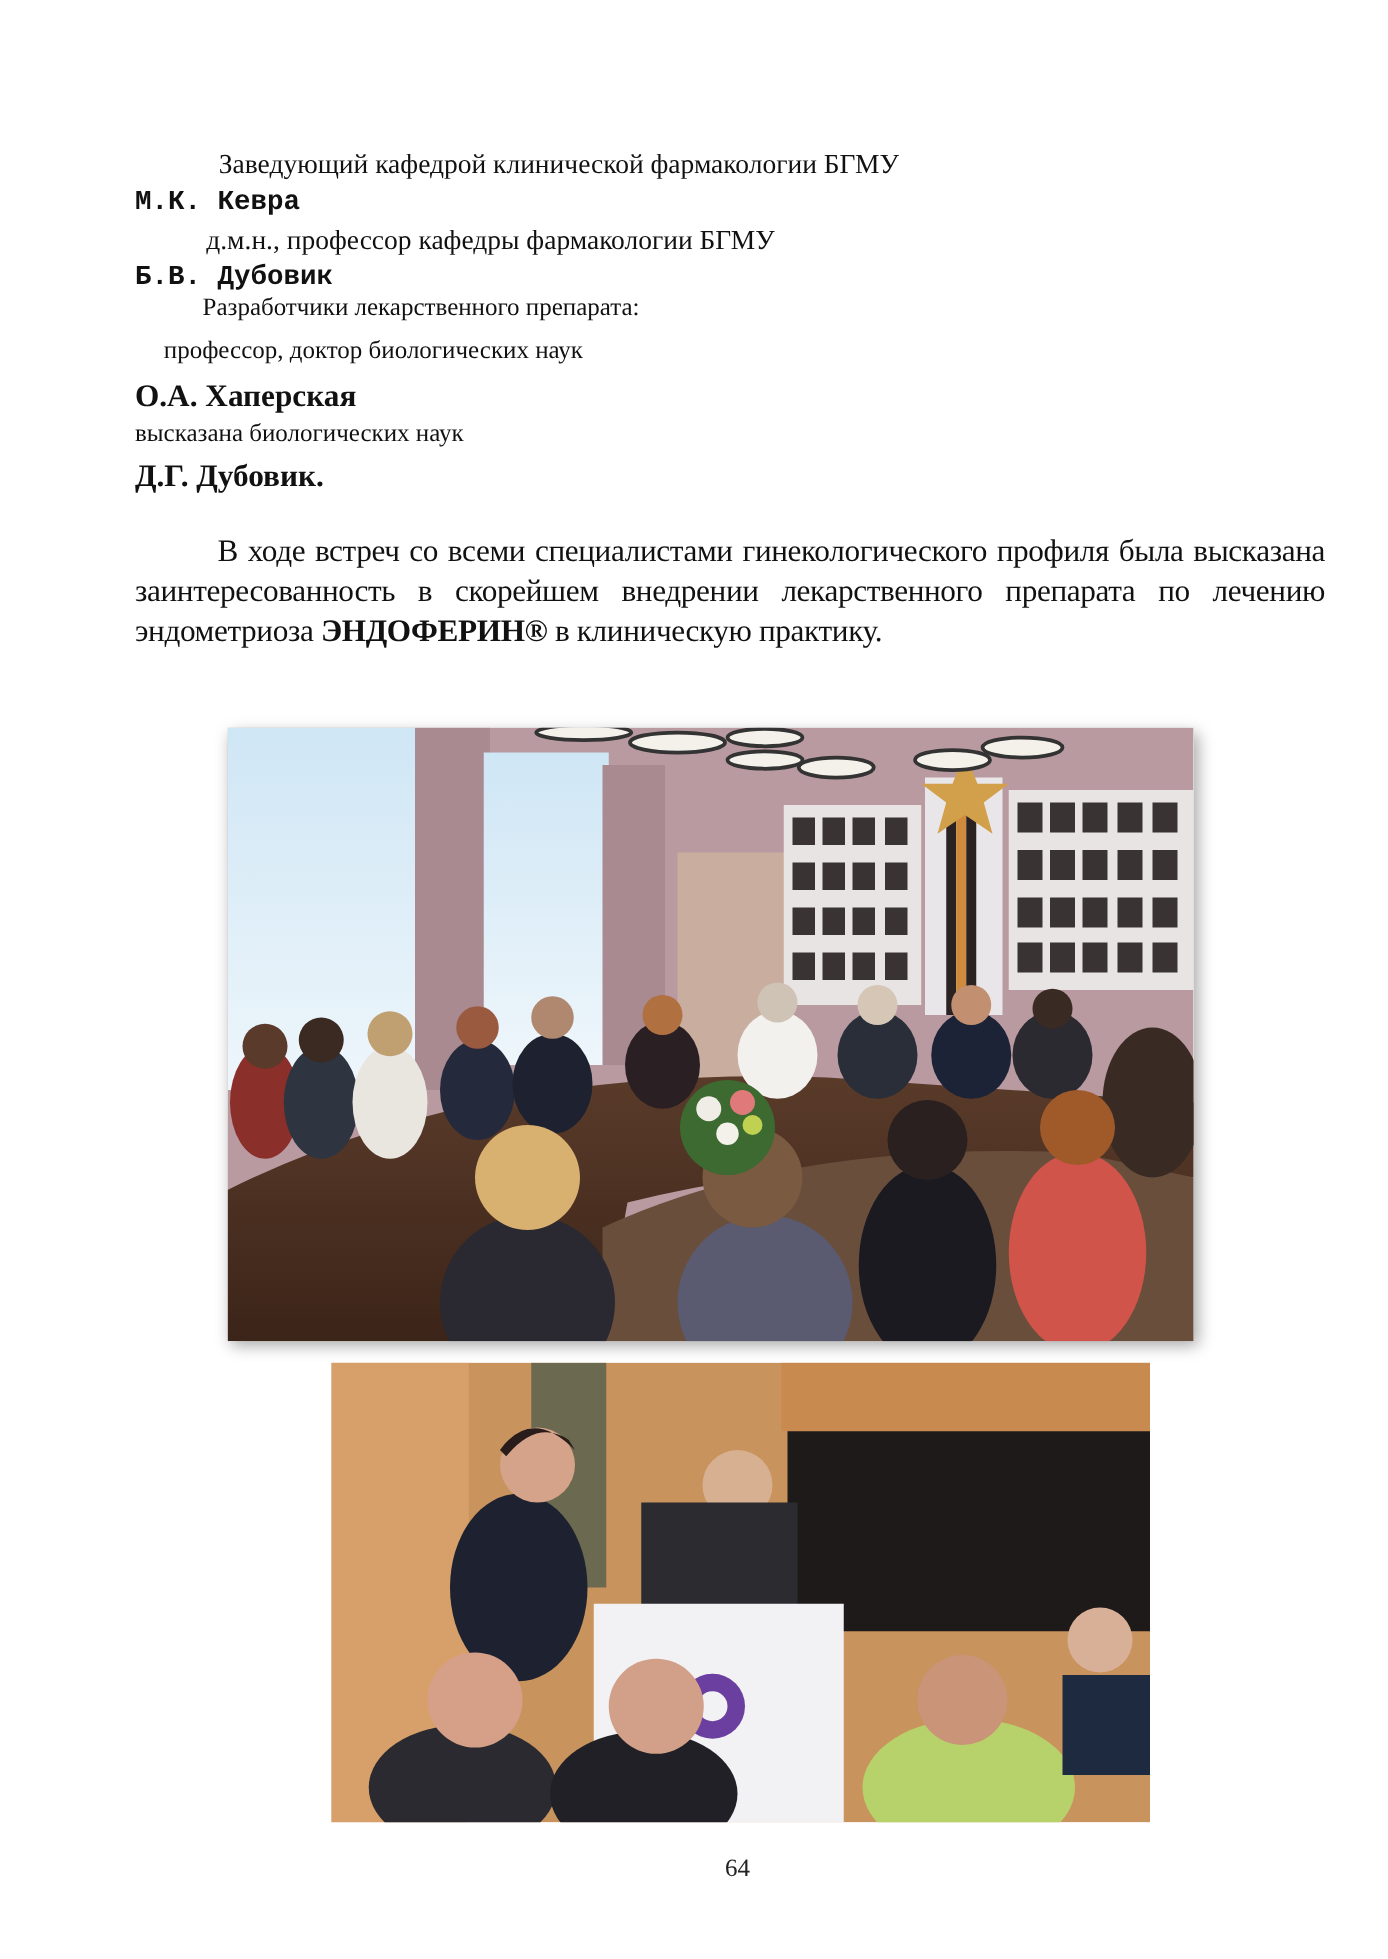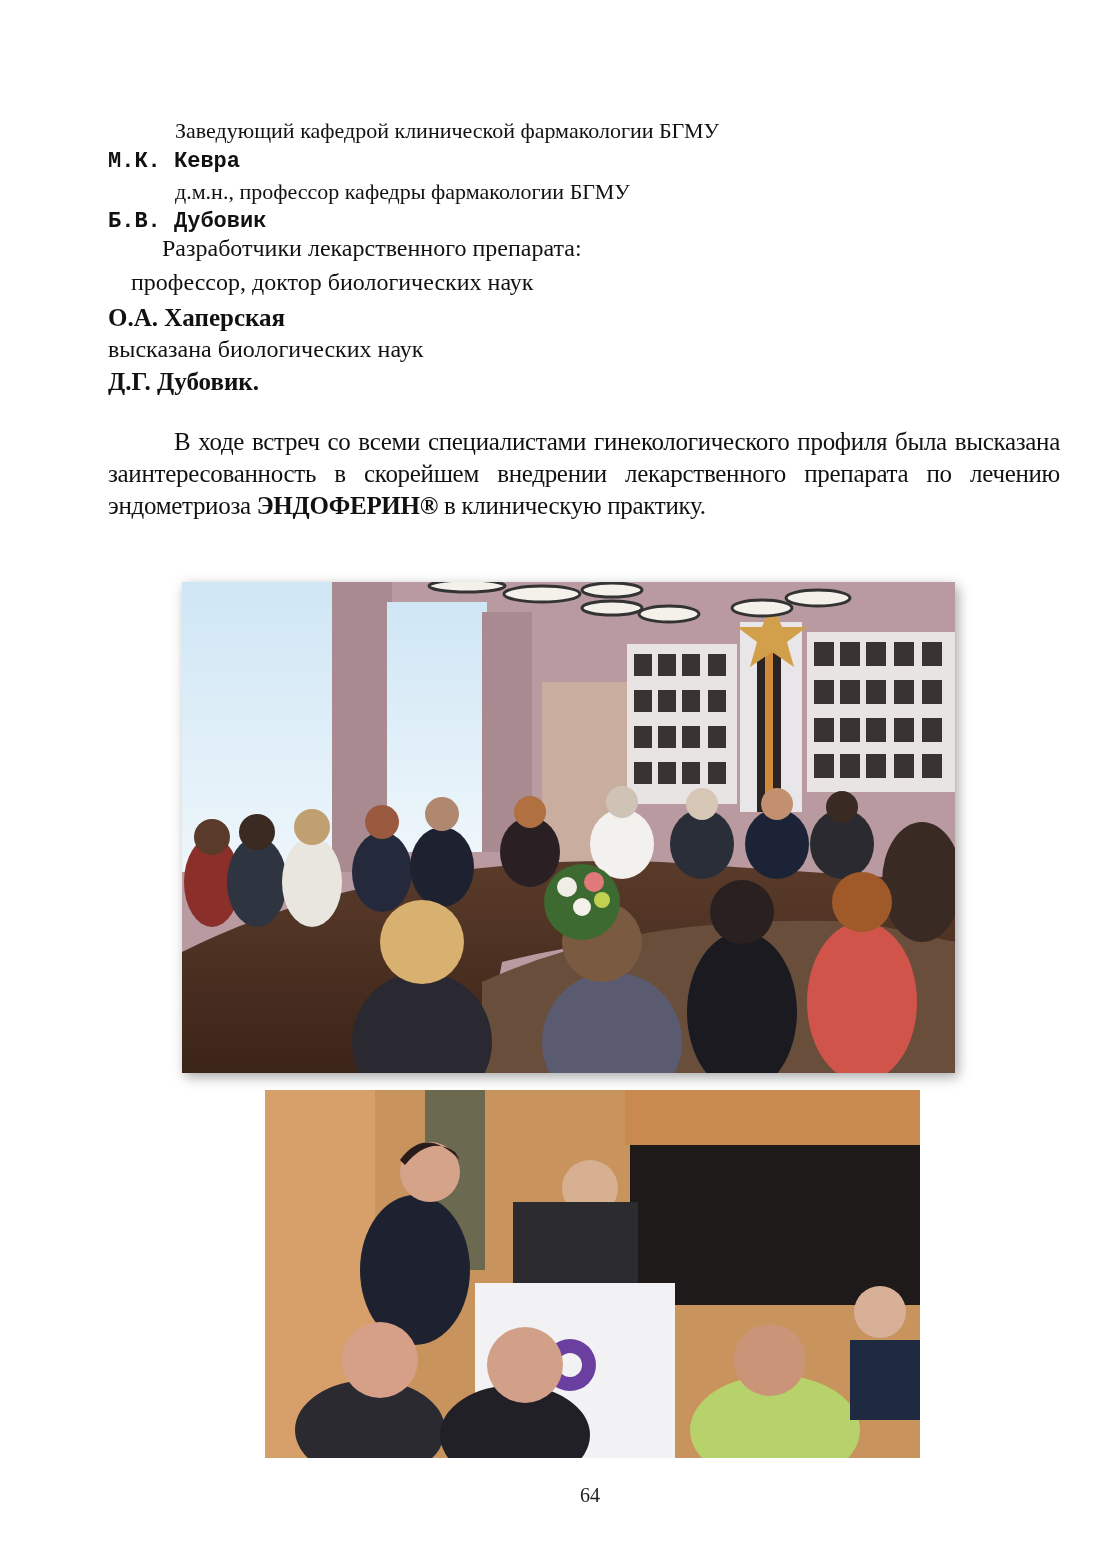--- a/index.html
+++ b/index.html
@@ -1,40 +1,40 @@
 <!DOCTYPE html>
 <html><head>
 <meta charset="utf-8">
 <style>
   html, body { margin: 0; padding: 0; background: #ffffff; }
   body { width: 1110px; height: 1567px; position: relative; overflow: hidden;
          font-family: "Liberation Serif", "DejaVu Serif", serif; color: #111; }
   .line { position: absolute; white-space: nowrap; line-height: 1; }
   .top-line { font-size: 22px; margin-top: 34px; }
   .bold { font-weight: bold; }
-  .dev-line { font-size: 24px; }
+  .dev-line { font-size: 20px; }
   .dev-name { font-size: 25px; font-weight: bold; }
   .para { position: absolute; left: 108px; width: 952px; top: 426px;
           font-size: 25px; line-height: 32px; text-align: justify;
           text-indent: 66px; letter-spacing: -0.3px; }
   .para .brand { font-weight: bold; }
   .photo { position: absolute; overflow: hidden; }
   .photo1 { left: 182px; top: 582px; width: 773px; height: 491px;
             box-shadow: 3px 4px 12px rgba(0,0,0,0.35); }
   .photo2 { left: 265px; top: 1090px; width: 655px; height: 368px; }
   .photo svg { display: block; width: 100%; height: 100%; }
   .page-number { position: absolute; left: 0; width: 1180px; top: 1484px;
                  text-align: center; font-size: 20px; color: #222; }
 </style>
 </head>
 <body>
 
 <div class="line top-line" style="left:175px; top:86px;">Заведующий кафедрой клинической фармакологии БГМУ</div>
 <div class="line top-line bold" style="left:108px; top:117px;font-family:Liberation Mono, monospace;">М.К. Кевра</div>
-<div class="line top-line" style="left:175px; top:147px;">д.м.н., профессор  кафедры фармакологии БГМУ</div>
+<div class="line top-line" style="left:165px; top:147px;">д.м.н., профессор  кафедры фармакологии БГМУ</div>
 <div class="line top-line bold" style="left:108px; top:177px;font-family:Liberation Mono, monospace;">Б.В. Дубовик</div>
 
 <div class="line dev-line" style="left:162px; top:236px;">Разработчики лекарственного препарата:</div>
 <div class="line dev-line" style="left:108px; top:270px;margin-left:23px;">профессор, доктор биологических наук</div>
 <div class="line dev-name" style="left:108px; top:305px;">О.А. Хаперская</div>
 <div class="line dev-line" style="left:108px; top:337px;">высказана биологических наук</div>
 <div class="line dev-name" style="left:108px; top:369px;">Д.Г. Дубовик.</div>
 
 <div class="para"><span>В ходе встреч со всеми специалистами гинекологического профиля была высказана заинтересованность в скорейшем внедрении лекарственного препарата по лечению эндометриоза </span><span class="brand">ЭНДОФЕРИН®</span><span> в клиническую практику.</span></div>
 

